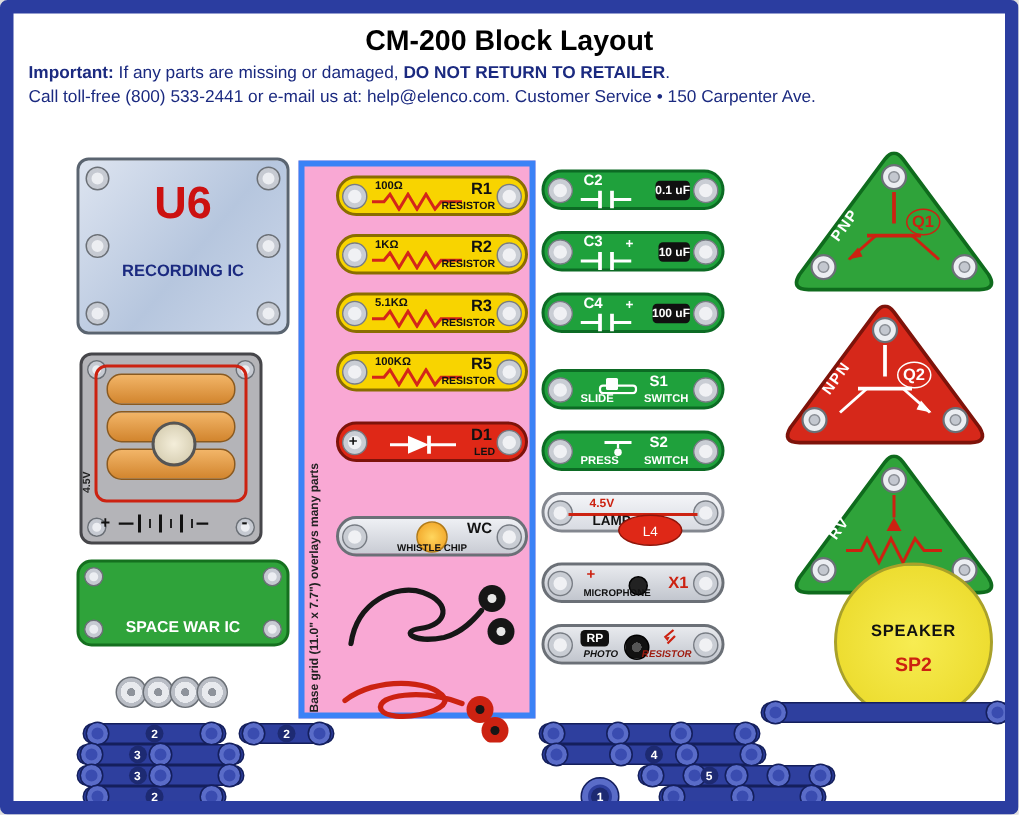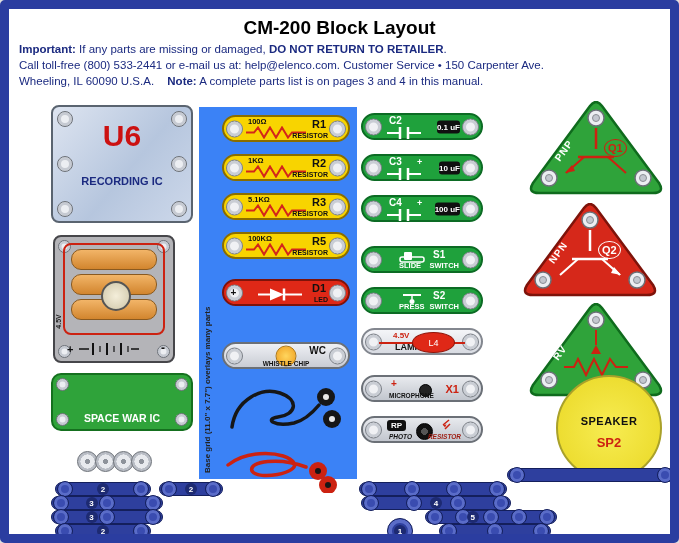--- a/index.html
+++ b/index.html
@@ -54,21 +54,21 @@
   .u3-id   { position:absolute; top:3px; width:100%; text-align:center; font-size:22px;
              font-weight:bold; color:#fff; }
   .u3-name { position:absolute; bottom:5px; width:100%; text-align:center; font-size:10.5px;
              font-weight:bold; color:#fff; }
   .rivets { position:absolute; top:346px; left:26px; display:flex; }
   .rivet { width:21px; height:21px; border-radius:50%; border:1.5px solid #6b7077; margin-right:-3px;
            background:radial-gradient(circle,#8e939b 0 20%,#e8eaee 21% 52%,#b9bdc5 53% 78%,#979ca4 79%); }
 
   
   .midbox { position:absolute; left:190px; top:98px; width:158px; height:372px;
-            border:2px solid #3b82f6; background:#3b82f6; }
+            border:4px solid #3b82f6; background:#f9a8d4; }
   .grid-note { position:absolute; left:2px; top:4px; height:360px; writing-mode:vertical-rl;
                transform:rotate(180deg); font-size:8px; font-weight:bold; color:#222; }
   .mid-parts { position:absolute; left:18px; top:6px; width:134px; display:flex;
                flex-direction:column; gap:12px; align-items:center; }
   .resistor { background:#f8d400; border-color:#8a6d00; }
   .r-val { position:absolute; top:0; left:24px; font-size:7.5px; font-weight:bold; color:#111; }
   .r-sym { position:absolute; left:21px; top:9px; }
   .led { background:#df2817; border-color:#7e130a; }
   .led-plus { position:absolute; left:6.5px; top:6px; font-size:10px; font-weight:bold; color:#111; z-index:2; }
   .d-sym { position:absolute; left:34px; top:6px; }
@@ -85,27 +85,27 @@
               flex-direction:column; gap:14px; align-items:flex-start; }
   .cap { background:#1fa13c; border-color:#0c6b24; width:122px; }
   .c-id   { position:absolute; top:0; left:26px; font-size:10px; font-weight:bold; color:#fff; }
   .c-plus { position:absolute; top:1px; left:54px; font-size:9px; font-weight:bold; color:#fff; }
   .c-sym  { position:absolute; left:24px; top:12px; }
   .c-val  { position:absolute; right:21px; top:50%; transform:translateY(-50%); background:#101010;
             color:#fff; font-size:8px; font-weight:bold; padding:2px 0; border-radius:3px; white-space:nowrap; }
   .swpart { background:#1fa13c; border-color:#0c6b24; width:122px; }
   .sw-sym    { position:absolute; left:36px; top:3px; }
   .sw-id     { position:absolute; top:1px; left:70px; font-size:10px; font-weight:bold; color:#fff; }
-  .sw-action { position:absolute; bottom:1px; left:36px; font-size:7.5px; font-weight:bold; color:#fff; }
+  .sw-action { position:absolute; bottom:1px; left:24px; font-size:7.5px; font-weight:bold; color:#fff; }
   .sw-type   { position:absolute; bottom:1px; right:22px; font-size:7.5px; font-weight:bold; color:#fff; }
   .lamp { background:linear-gradient(#f4f5f8,#d8dbe2); border-color:#83878f; width:122px; }
   .lamp-line { position:absolute; left:16px; right:16px; top:12px; height:2px; background:#cc2211; }
   .lamp-v    { position:absolute; top:1px; left:30px; font-size:8px; font-weight:bold; color:#cc2211; z-index:2; }
   .lamp-name { position:absolute; bottom:1px; left:32px; font-size:9px; font-weight:bold; color:#111; z-index:2; }
-  .lamp-id   { position:absolute; right:26px; top:2px; width:43px; height:21px; border-radius:50%;
+  .lamp-id   { position:absolute; right:26px; top:13px; width:43px; height:21px; border-radius:50%;
                background:#df2817; border:1.5px solid #8f150a; color:#fff; font-size:9px; font-weight:normal;
                display:flex; align-items:center; justify-content:center; z-index:2; }
   .mic { background:linear-gradient(#e8eaee,#c2c6ce); border-color:#6b7077; width:122px; }
   .mic-plus { position:absolute; top:1px; left:28px; font-size:10px; font-weight:bold; color:#cc2211; }
   .mic-disc { position:absolute; left:56px; top:7px; width:13px; height:13px; border-radius:50%;
               background:#222; border:1px solid #000; }
   .mic-name { position:absolute; bottom:1px; left:26px; font-size:6.5px; font-weight:bold; color:#111; }
   .mic-id   { position:absolute; right:22px; top:6px; font-size:11px; font-weight:bold; color:#cc2211; }
   .photo { background:linear-gradient(#e8eaee,#c2c6ce); border-color:#6b7077; width:122px;text-decoration:underline; }
   .ph-id   { position:absolute; top:2px; left:24px; background:#101010; color:#fff; font-size:8px;
@@ -149,25 +149,20 @@
 
 <div class="page">
 
   <div class="hdr-title">CM-200 Block Layout</div>
   <div class="hdr-text l1">
     <b>Important:</b>
     <span>If any parts are missing or damaged,</span>
     <b>DO NOT RETURN TO RETAILER</b><span>.</span>
   </div>
   <div class="hdr-text l2">Call toll-free (800) 533-2441 or e-mail us at: help@elenco.com. Customer Service • 150 Carpenter Ave.</div>
-  <div class="hdr-text l3">
-    <span>Wheeling, IL  60090  U.S.A.</span>
-    <b style="margin-left:10px">Note:</b>
-    <span>A complete parts list is on pages 3 and 4 in this manual.</span>
-  </div>
 
   <div class="col-left">
     <div class="u6">
       <span class="psnap" style="left:4px;top:4px"></span>
       <span class="psnap" style="right:4px;top:4px"></span>
       <span class="psnap" style="left:4px;bottom:4px"></span>
       <span class="psnap" style="right:4px;bottom:4px"></span>
       <span class="psnap" style="left:4px;top:49px"></span>
       <span class="psnap" style="right:4px;top:49px"></span>
       <div class="u6-id">U6</div>

